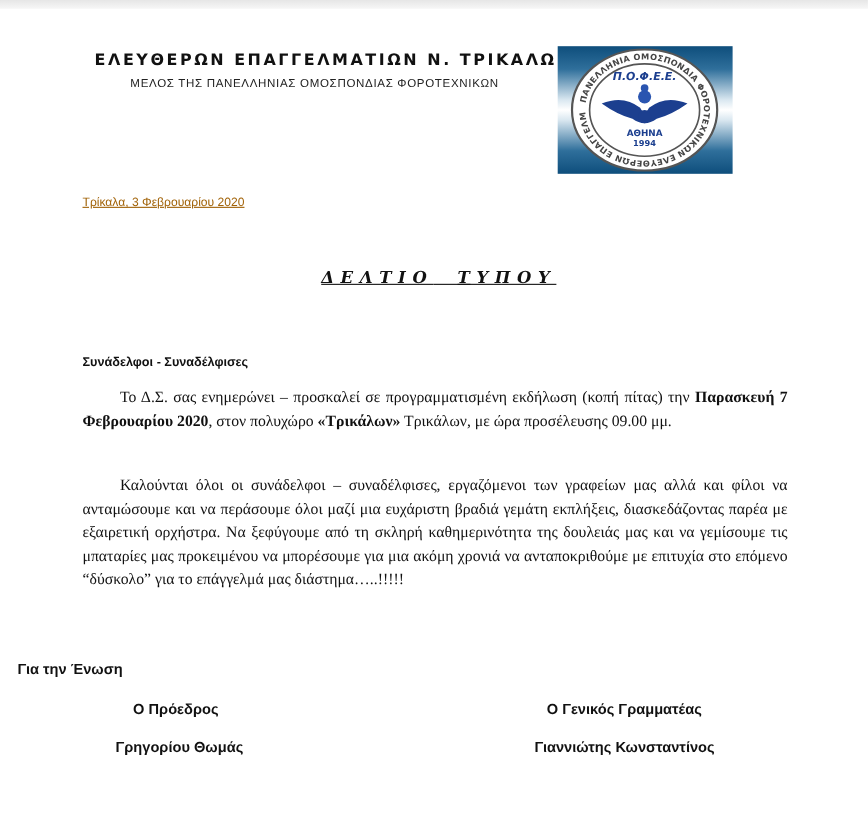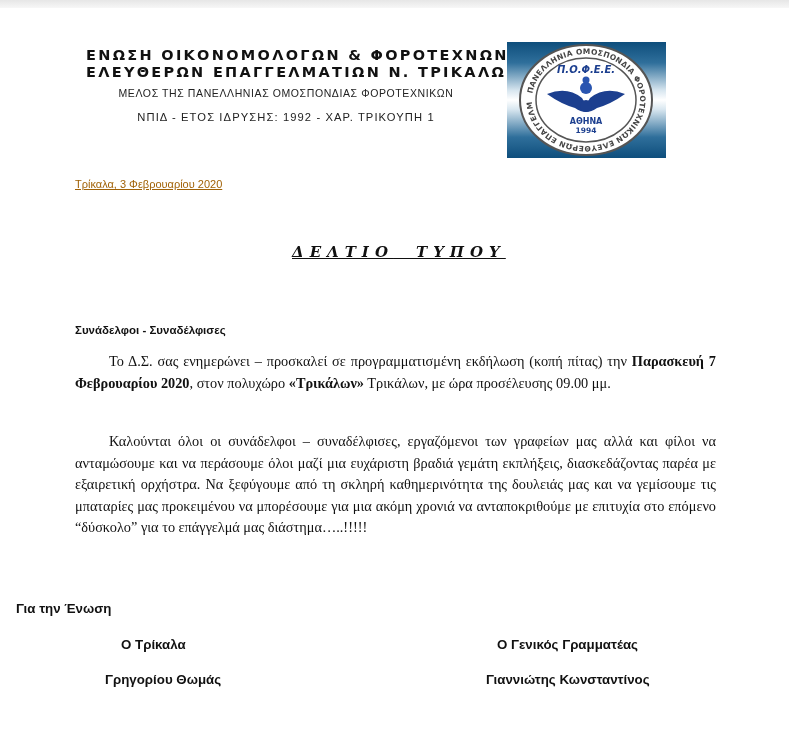--- a/index.html
+++ b/index.html
@@ -52,24 +52,22 @@
     .sig-l2 { left: 105px; top: 672px; }
     .sig-r1 { left: 497px; top: 637px; }
     .sig-r2 { left: 486px; top: 672px; }
   </style>
 </head>
 <body>
 
 <div class="topbar"></div>
 
 <div class="header-text">
-  <div class="org1">ΕΝΩΣΗ ΟΙΚΟΝΟΜΟΛΟΓΩΝ &amp; ΦΟΡΟΤΕΧΝΩΝ</div>
   <div class="org2">ΕΛΕΥΘΕΡΩΝ ΕΠΑΓΓΕΛΜΑΤΙΩΝ Ν. ΤΡΙΚΑΛΩΝ</div>
   <div class="member">ΜΕΛΟΣ ΤΗΣ ΠΑΝΕΛΛΗΝΙΑΣ ΟΜΟΣΠΟΝΔΙΑΣ ΦΟΡΟΤΕΧΝΙΚΩΝ</div>
-  <div class="address">ΝΠΙΔ - ΕΤΟΣ ΙΔΡΥΣΗΣ: 1992 - ΧΑΡ. ΤΡΙΚΟΥΠΗ 1</div>
 </div>
 
 <div class="logo">
   <svg width="159" height="116" viewBox="0 0 159 116">
     <defs>
       <path id="ringPath" d="M 25 58 A 54 46 0 1 1 25 58.1"></path>
     </defs>
     <ellipse cx="79" cy="58" rx="66" ry="55" fill="#ffffff" stroke="#555" stroke-width="2"></ellipse>
     <ellipse cx="79" cy="58" rx="50" ry="42" fill="#ffffff" stroke="#555" stroke-width="1.5"></ellipse>
     <text font-family="DejaVu Sans, sans-serif" font-size="7.5" font-weight="bold" fill="#444" letter-spacing="0.3">
@@ -97,16 +95,16 @@
 
 <div class="salutation">Συνάδελφοι - Συναδέλφισες</div>
 
 <div class="para p1">
   <span>Το Δ.Σ. σας ενημερώνει – προσκαλεί σε προγραμματισμένη εκδήλωση (κοπή πίτας)  την </span><b>Παρασκευή  7 Φεβρουαρίου 2020</b><span>, στον πολυχώρο  </span><b>«Τρικάλων»</b><span> Τρικάλων, με ώρα προσέλευσης 09.00 μμ.</span>
 </div>
 
 <div class="para p2">Καλούνται όλοι οι συνάδελφοι – συναδέλφισες, εργαζόμενοι των γραφείων μας αλλά και φίλοι να ανταμώσουμε και να περάσουμε όλοι μαζί μια ευχάριστη βραδιά γεμάτη εκπλήξεις, διασκεδάζοντας παρέα με  εξαιρετική ορχήστρα. Να ξεφύγουμε από τη σκληρή καθημερινότητα της δουλειάς μας και να γεμίσουμε τις μπαταρίες μας προκειμένου  να μπορέσουμε για μια ακόμη χρονιά να ανταποκριθούμε με επιτυχία στο επόμενο “δύσκολο” για το επάγγελμά μας διάστημα…..!!!!!</div>
 
 <div class="for-union">Για την Ένωση</div>
-<div class="sig sig-l1">Ο Τρίκαλα</div>
+<div class="sig sig-l1">Ο Πρόεδρος</div>
 <div class="sig sig-l2">Γρηγορίου Θωμάς</div>
 <div class="sig sig-r1">Ο Γενικός Γραμματέας</div>
 <div class="sig sig-r2">Γιαννιώτης Κωνσταντίνος</div>
 
 </body></html>

